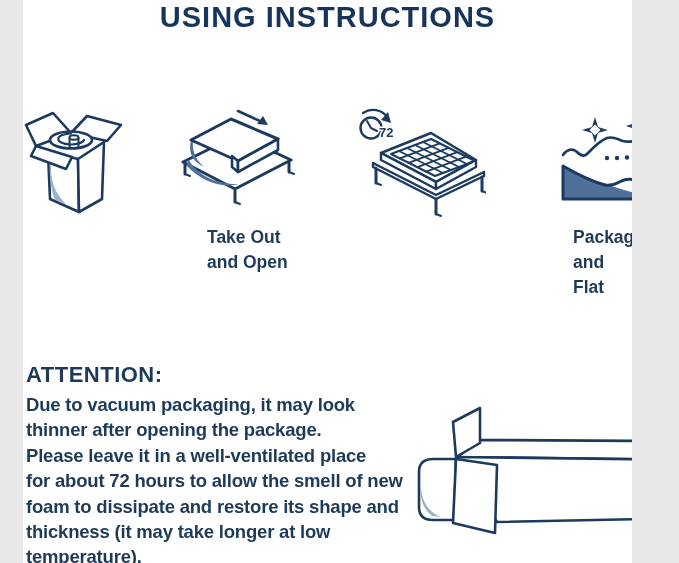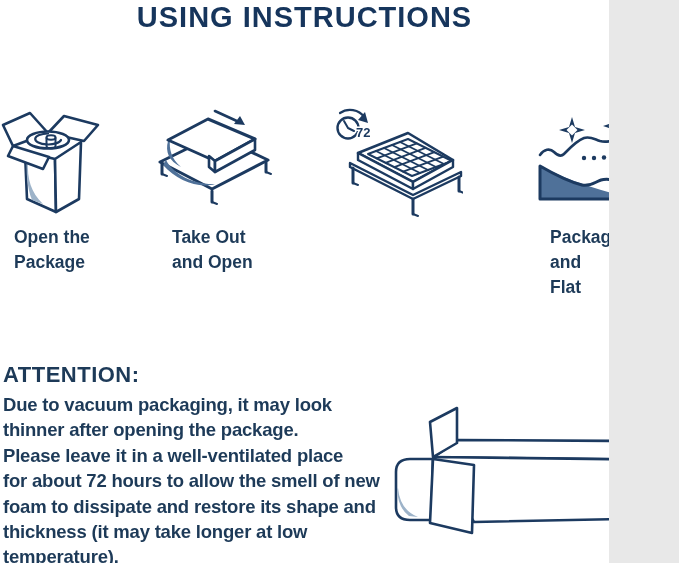--- a/index.html
+++ b/index.html
@@ -9,20 +9,21 @@
     --bg:#ffffff;
   }
   html,body{margin:0;padding:0;background:#e8e8e8;}
   .canvas{
     position:relative;
     width:609px;height:563px;
     background:var(--bg);
     overflow:hidden;
     font-family:"Liberation Sans",sans-serif;
     color:var(--navy);
+    margin-left:23px;
   }
   .page-title{
     position:absolute;top:1px;left:0;width:100%;
     text-align:center;
     font-size:29px;font-weight:bold;letter-spacing:1px;
     color:#16355c;
   }
   .icon{position:absolute;}
   .step-label{
     position:absolute;
@@ -116,25 +117,21 @@
         <circle cx="58" cy="54" r="2.2"></circle>
         <circle cx="68" cy="53.5" r="2.2"></circle>
       <circle cx="78" cy="53" r="2.2"></circle>
         <circle cx="88" cy="52.5" r="2.2"></circle>
         <circle cx="98" cy="52" r="2.2"></circle>
     </g>
     <path class="fs" d="M4,62 C28,74 55,84 80,90 C95,94 108,95 117,95 L4,95 Z"></path>
     <path class="ln" stroke-width="3" d="M4,95 L4,62 C16,69 30,77 46,81 C54,83 59,78 65,76 C72,74 80,76 90,78 C100,80 112,80 121,80 L121,95 Z"></path>
   </svg>
 
-  <div class="step-label" style="left:14px;top:225px">
-    <div>Open the</div>
-    <div>Package</div>
-  </div>
-  <div class="step-label" style="left:172px;top:225px">
+  <div class="step-label" style="left:184px;top:225px">
     <div>Take Out</div>
     <div>and Open</div>
   </div>
   <div class="step-label" style="left:550px;top:225px">
     <div>Package and</div>
     <div>Flat</div>
   </div>
 
   <div class="attn-heading">ATTENTION:</div>
   <div class="attn-body">Due to vacuum packaging, it may look

